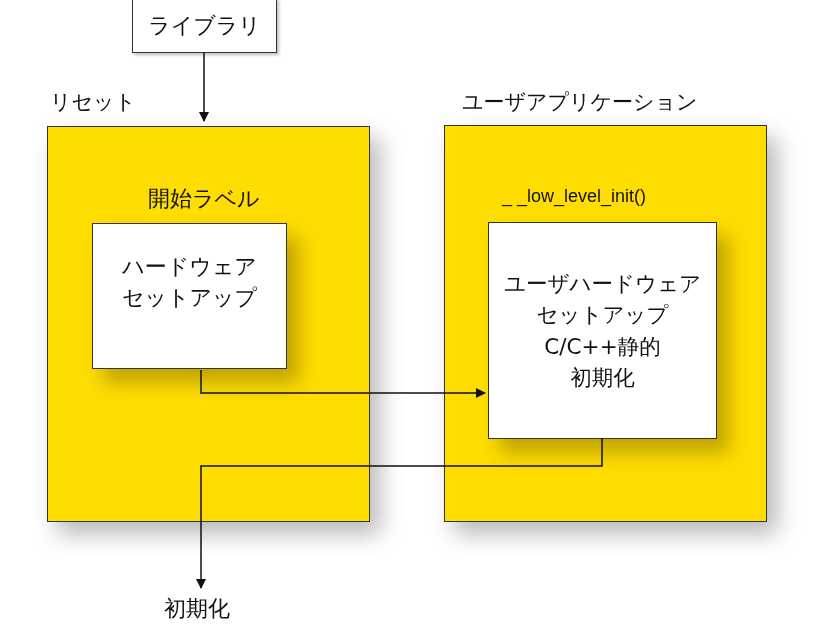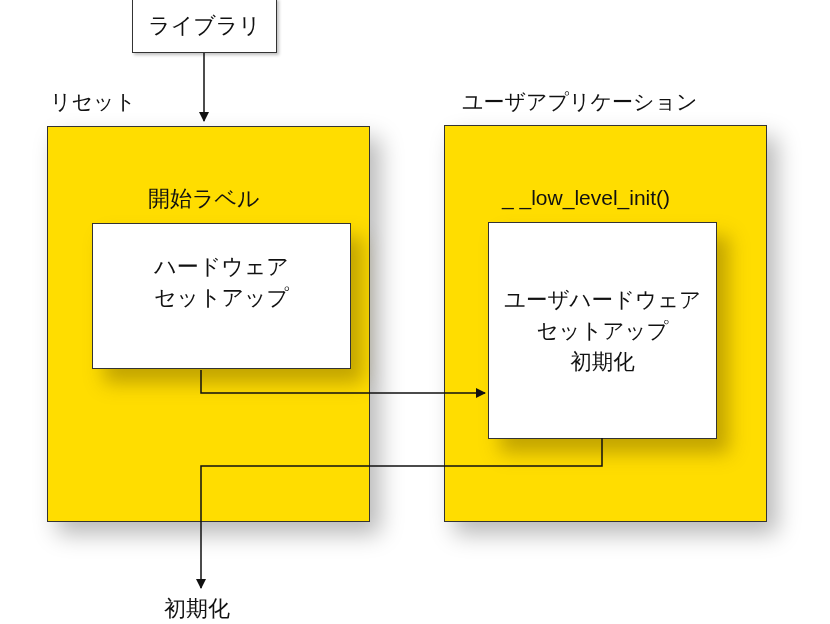--- a/index.html
+++ b/index.html
@@ -23,21 +23,21 @@
     box-shadow: 10px 12px 22px rgba(0,0,0,0.28);
   }
   .lib { left: 47px; top: 126px; width: 321px; height: 394px; }
   .app { left: 444px; top: 125px; width: 321px; height: 395px; }
   .inner {
     background: #fff; border: 1.5px solid #333;
     box-shadow: 12px 14px 18px rgba(120,95,0,0.45);
     display: flex; align-items: center; justify-content: center;
     text-align: center; font-size: 22px; line-height: 1.4;
   }
-  .inner-lib { left: 92px; top: 223px; width: 259px; height: 146px; padding-bottom: 26px; box-sizing: border-box; }
+  .inner-lib { left: 92px; top: 223px; width: 195px; height: 146px; padding-bottom: 26px; box-sizing: border-box; }
   .inner-app { left: 488px; top: 222px; width: 227px; height: 215px; font-size: 21.5px; line-height: 1.45; }
   .inner .line { display: block; }
   svg.wires { position: absolute; left: 0; top: 0; }
 </style>
 </head>
 <body>
 
 <div class="abs box-reset">
   <span>ライブラリ</span>
 </div>
@@ -45,33 +45,34 @@
 <div class="abs label" style="left:50px; top:88px;">リセット</div>
 
 <div class="abs label" style="left:462px; top:88px;">ユーザアプリケーション</div>
 
 <div class="abs yellow lib"></div>
 
 <div class="abs yellow app"></div>
 
 <div class="abs label" style="left:148px; top:184px; font-size:22px;">開始ラベル</div>
 
-<div class="abs label" style="left:502px; top:186px; font-family:'Liberation Sans', sans-serif; font-size:21px;">_ _low_level_init()</div>
+<div class="abs label" style="left:502px; top:186px; font-family:'Liberation Sans', sans-serif; font-size:18px;">_ _low_level_init()</div>
 
 <div class="abs inner inner-lib">
   <div>
     <span class="line">ハードウェア</span>
     <span class="line">セットアップ</span>
   </div>
 </div>
 
 <div class="abs inner inner-app">
   <div>
     <span class="line">ユーザハードウェア</span>
     <span class="line">セットアップ</span>
+    <span class="line">C/C++静的</span>
     <span class="line">初期化</span>
   </div>
 </div>
 
 <svg class="wires" width="830" height="624" viewBox="0 0 830 624">
   <defs>
     <marker id="ah" markerWidth="10" markerHeight="10" refX="9" refY="5" orient="auto" markerUnits="userSpaceOnUse">
       <path d="M0,0 L10,5 L0,10 Z" fill="#111"></path>
     </marker>
   </defs>

